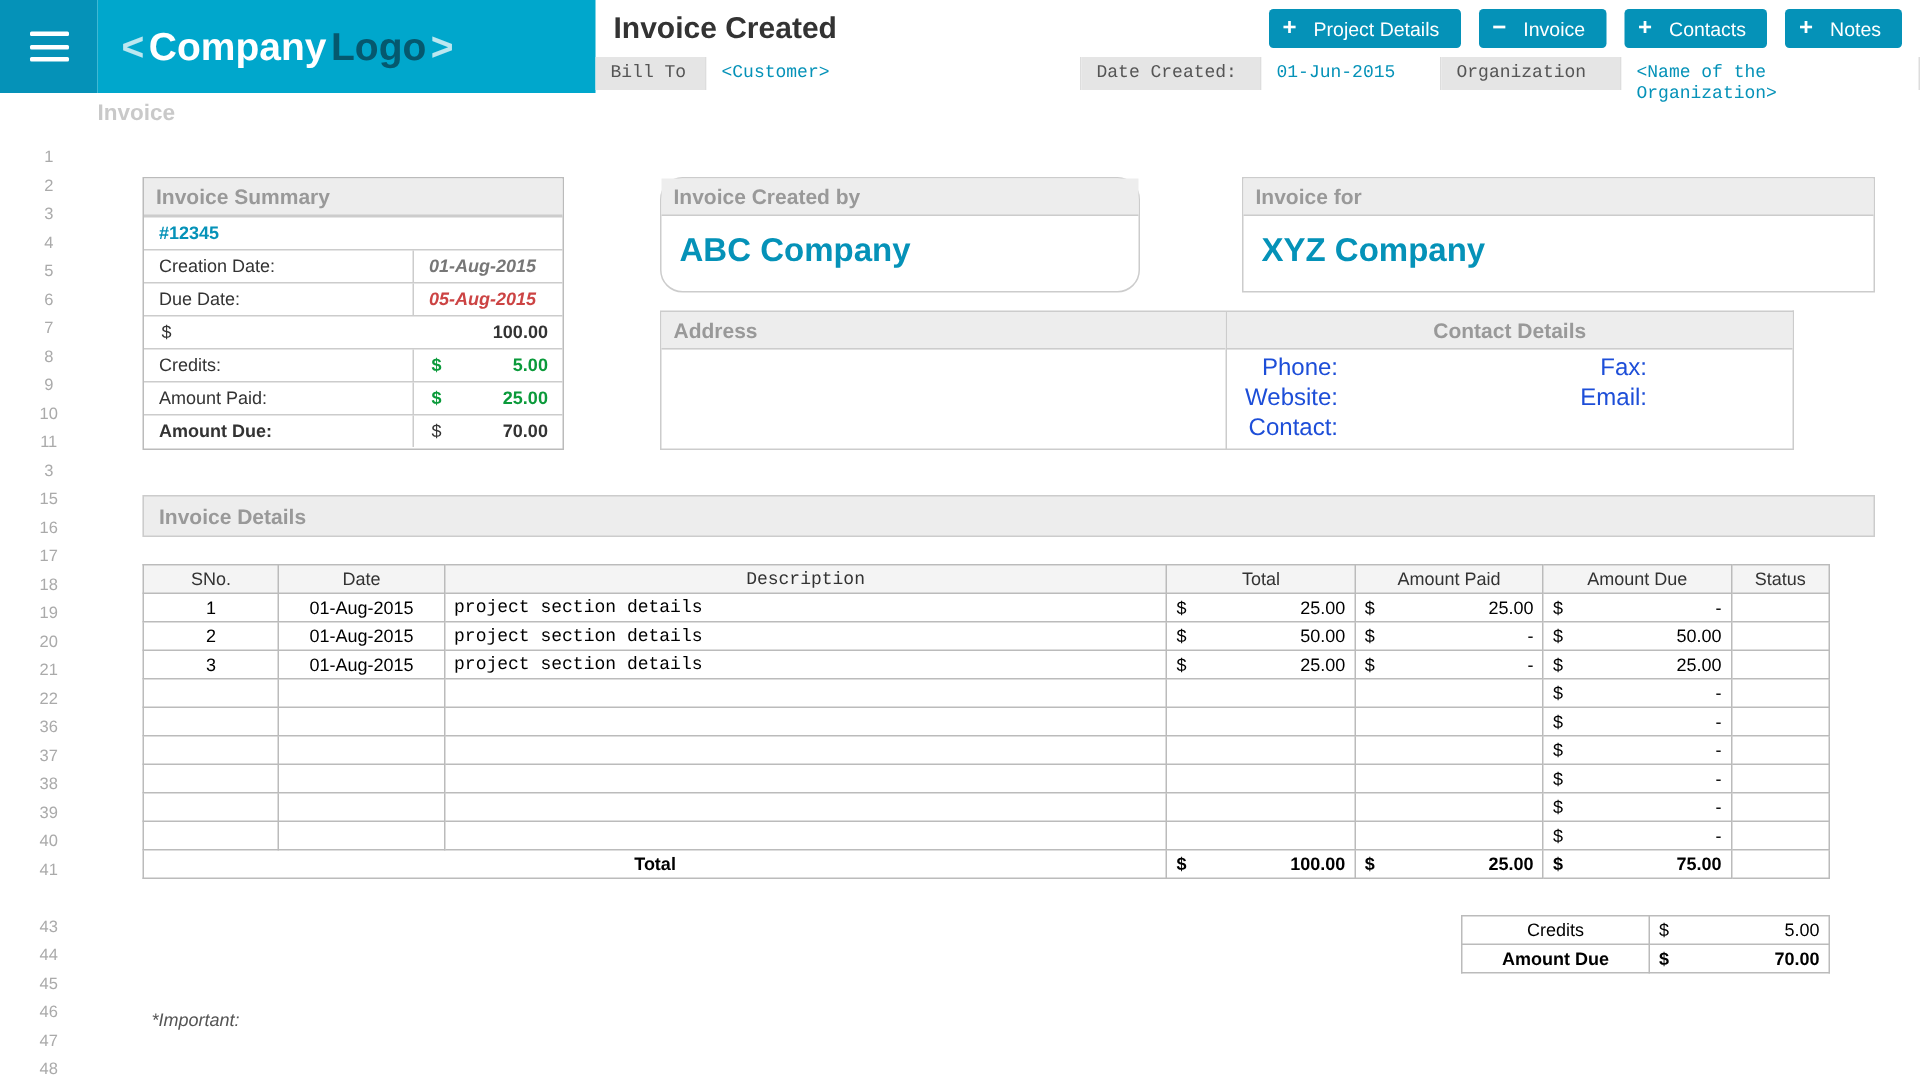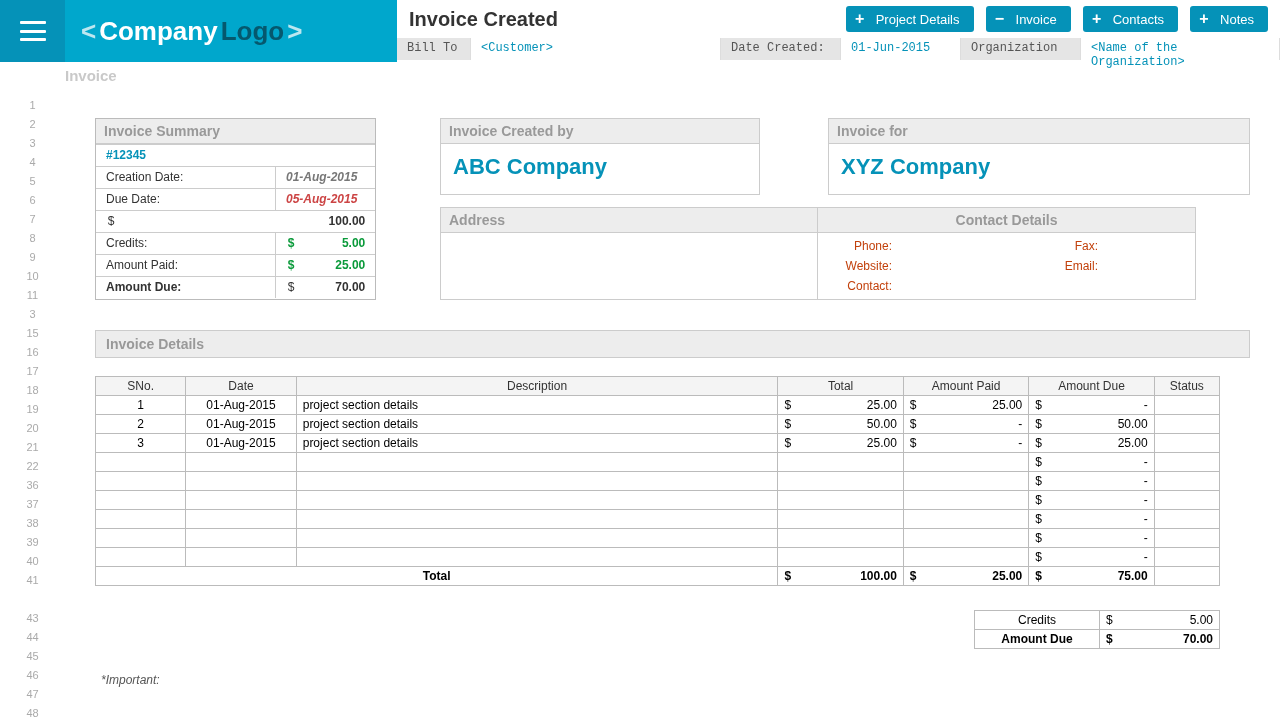--- a/index.html
+++ b/index.html
@@ -49,41 +49,41 @@
   .summary-cur { width: 30px; text-align: center; padding: 3px 0; color: #333; }
   .summary-val { flex:1; text-align: right; padding: 3px 10px; color: #333; font-weight: bold; }
   .teal { color: #0592b8; font-weight: bold; }
   .green { color: #0a9a3a; font-weight: bold; }
   .redish { color: #cc4444; font-weight: bold; }
   .summary-box .bold-row .summary-label { font-weight: bold; }
 
   .spacer1 { width: 68px; }
   .card { border: 1px solid #ccc; }
   .card-big-text { color: #0592b8; font-size: 22px; font-weight: bold; padding: 10px 12px 14px 12px; }
-  .card-created { width: 320px; }
+  .card-created { width: 320px; border-radius: 15px; }
   .spacer2 { width: 68px; }
   .card-for { width: 422px; }
 
   
   .ac-row { display: flex; margin-top: 12px; }
   .address-box { width: 378px; border: 1px solid #ccc; }
   .contact-box { width: 378px; border: 1px solid #ccc; border-left: none; }
-  .contact-inner { padding: 3px 8px; font-size: 12px; color: #c2410c; }
+  .contact-inner { padding: 3px 8px; font-size: 16px; color: #1d4ed8; }
   .contact-line { display: flex; height: 20px; align-items: center; }
   .contact-line .lbl { width: 66px; text-align: right; margin-right: 6px; }
   .contact-line .lbl2 { width: 50px; text-align: right; margin-left: 150px; margin-right: 6px; }
 
   
   .details-hdr { background: #ededed; color: #999; font-weight: bold; font-size: 14px; padding: 5px 10px; border: 1px solid #ccc; margin-top: 30px; }
   .tbl { width: 1125px; border-collapse: collapse; margin-top: 18px; font-size: 12px; }
   .tbl th, .tbl td { border: 1px solid #bbb; padding: 2px 6px; height: 18px; }
   .tbl th { background: #f4f4f4; font-weight: normal; color: #333; }
   .c-sno { width: 90px; text-align: center; }
   .c-date { width: 110px; text-align: center; }
-  .c-desc { width: 480px; }
+  .c-desc { width: 480px; font-family: Liberation Mono, monospace; }
   .c-money { width: 125px; }
   .c-status { width: 65px; text-align: center; }
   .money-cell { position: relative; }
   .money-cell .cur { position: absolute; left: 6px; }
   .money-cell .amt { display: block; text-align: right; }
   .tot-row td { font-weight: bold; }
   .tot-row .label-cell { text-align: center; }
 
   .recap { display: flex; justify-content: flex-end; margin-top: 24px; width: 1125px; }
   .recap table { border-collapse: collapse; font-size: 12px; }

